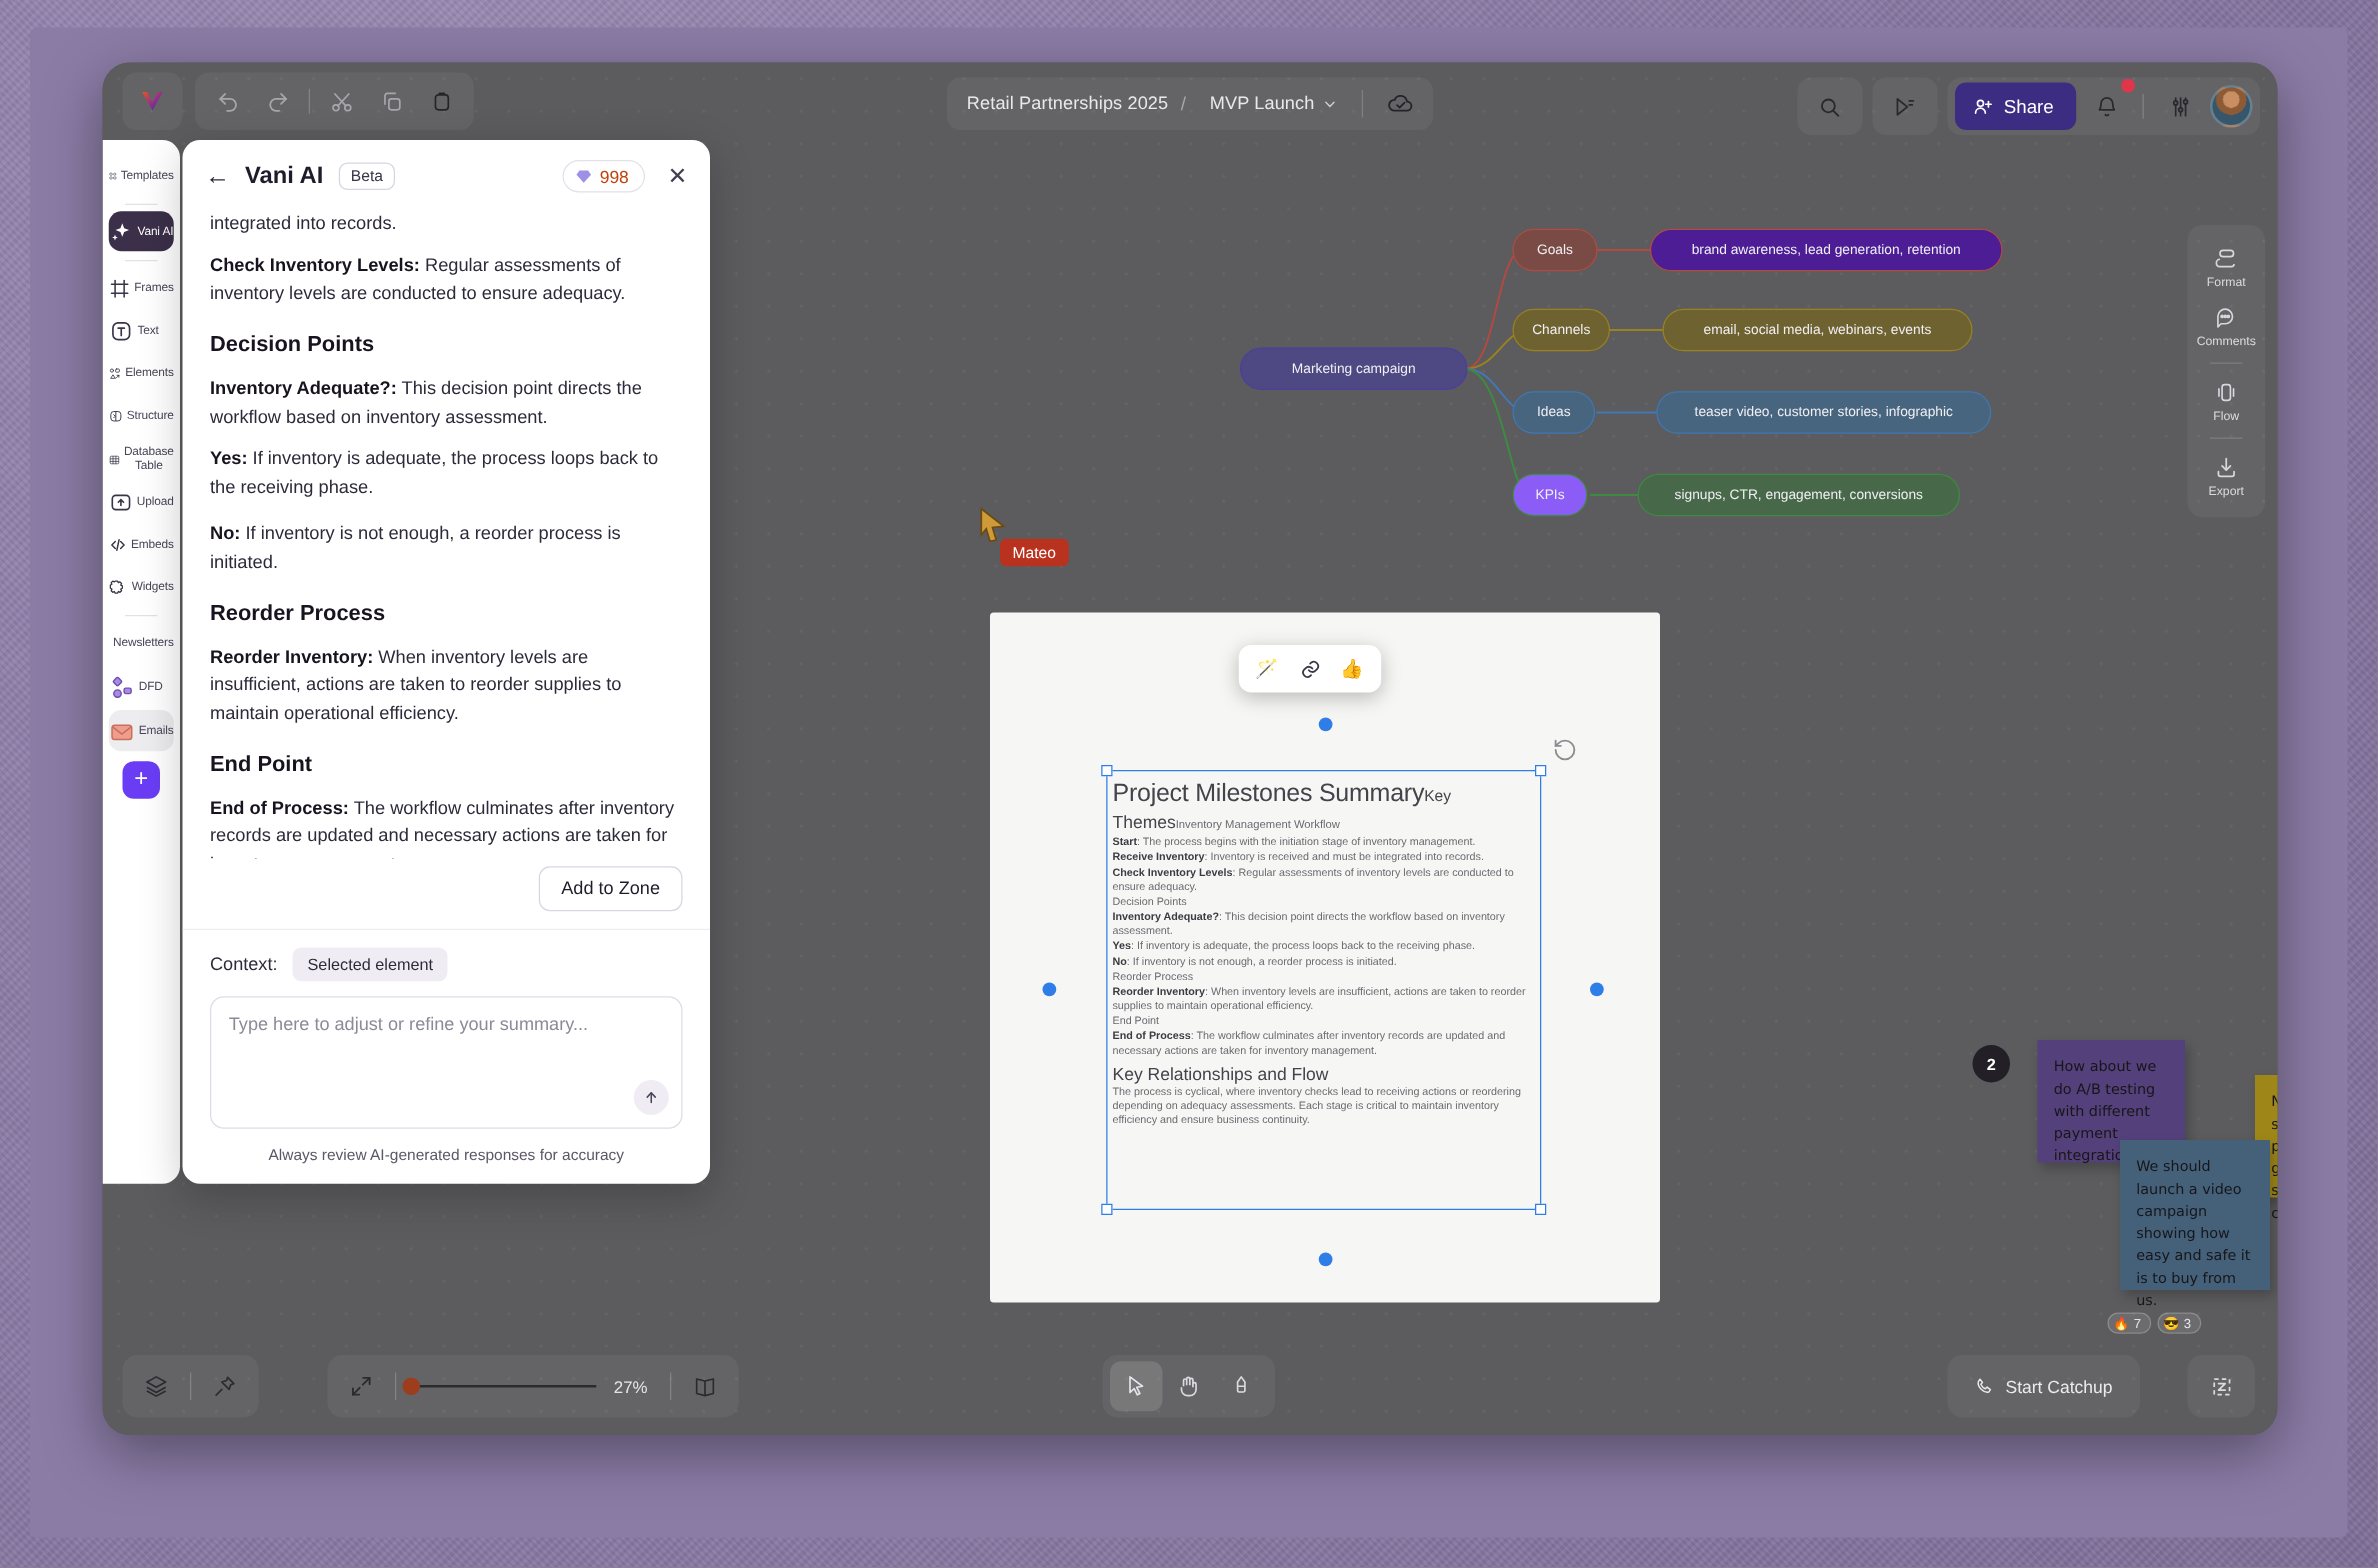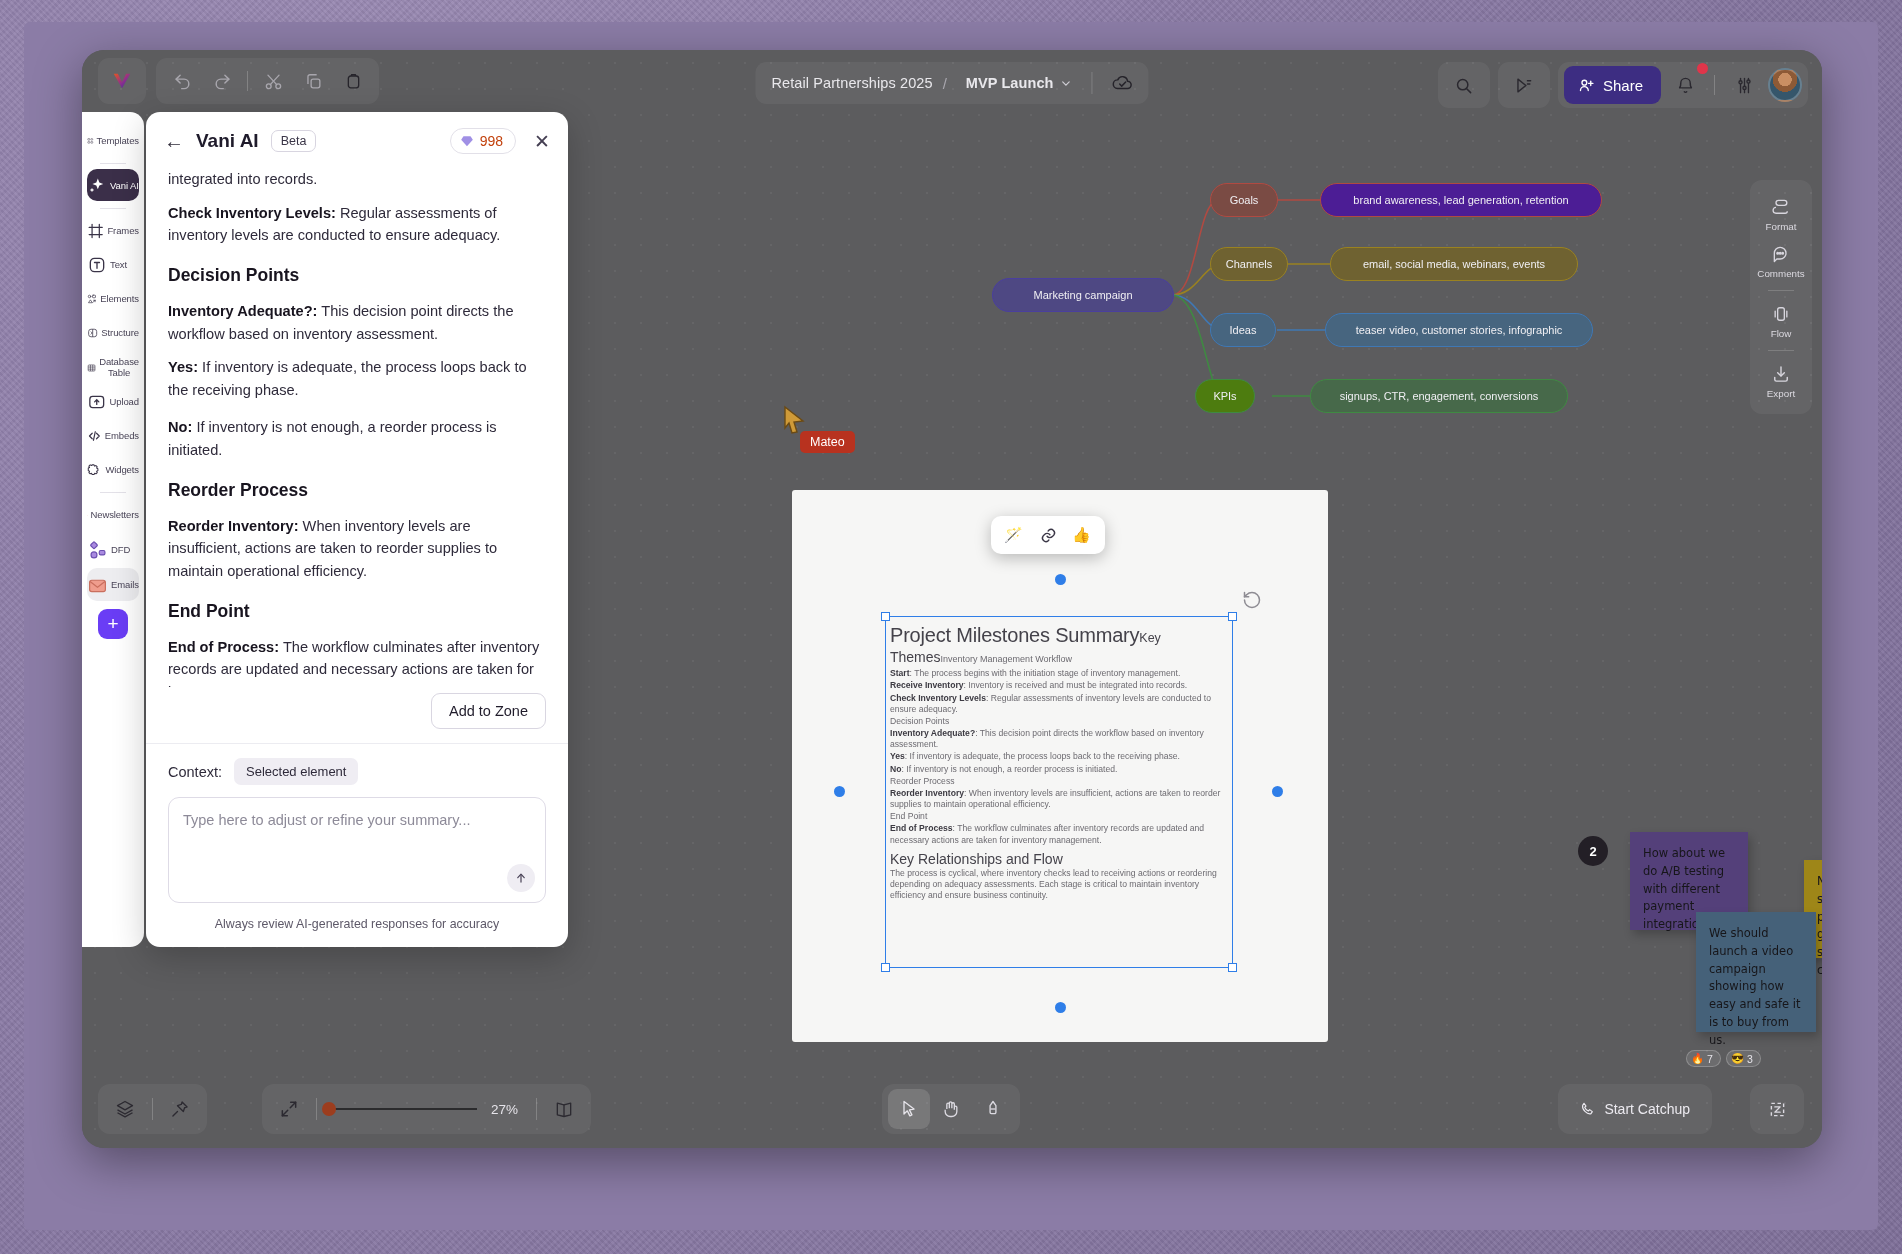--- a/index.html
+++ b/index.html
@@ -82,21 +82,21 @@
     background: rgba(255,255,255,.055);
     border-radius: 11px;
     display: flex; align-items: center;
     padding: 0 6px 0 16px;
     gap: 10px;
   }
   .bc-text { color: #e9e8ec; font-size: 14.5px; letter-spacing: .1px; }
   .bc-slash { color: #a9a7ae; font-size: 15px; }
   .bc-chip {
     display: flex; align-items: center; gap: 6px;
-    padding: 5px 9px; border-radius: 8px; cursor: pointer; font-weight: bold;
+    padding: 5px 9px; border-radius: 8px; cursor: pointer;
   }
   .bc-divider { width: 1px; height: 22px; background: rgba(255,255,255,.18); }
 
   #topbar-right {
     position: absolute; right: 14px; top: 12px;
     display: flex; align-items: center; gap: 8px;
   }
   .share-btn {
     display: flex; align-items: center; gap: 8px;
     background: #3d2d82; color: #fff;
@@ -403,21 +403,21 @@
       <span>email, social media, webinars, events</span>
     </div>
 
     <div class="mm-node" style="left:198px; top:143px; width:66px; height:34px; border:1.6px solid #3f78b5; background:#47657f;">
       <span>Ideas</span>
     </div>
     <div class="mm-node" style="left:313px; top:143px; width:268px; height:34px; border:1.6px solid #3f78b5; background:#47657f;">
       <span>teaser video, customer stories, infographic</span>
     </div>
 
-    <div class="mm-node" style="left:183px; top:209px; width:60px; height:34px; border:1.6px solid #3f8a42; background:#4d7c0f;text-align:center;">
+    <div class="mm-node" style="left:198px; top:209px; width:60px; height:34px; border:1.6px solid #3f8a42; background:#8b5cf6;text-align:center;">
       <span>KPIs</span>
     </div>
     <div class="mm-node" style="left:298px; top:209px; width:258px; height:34px; border:1.6px solid #3f8a42; background:#47694a;">
       <span>signups, CTR, engagement, conversions</span>
     </div>
   </div>
 
   <div id="text-frame-bg"></div>
 
   <div id="float-toolbar">

